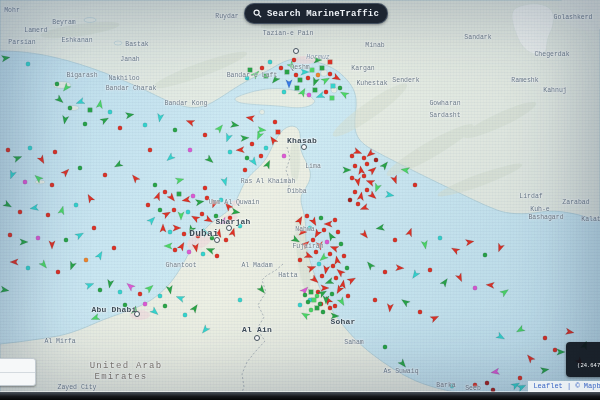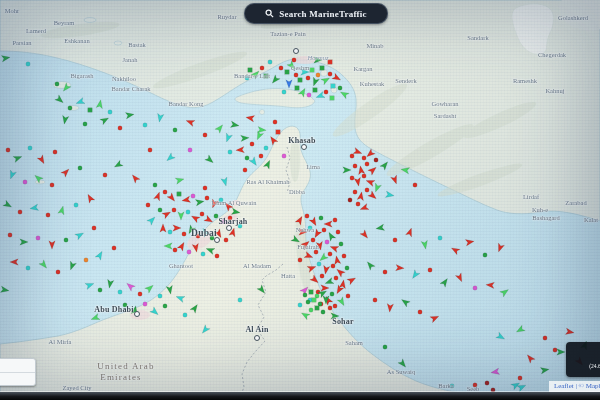--- a/index.html
+++ b/index.html
@@ -1,18 +1,18 @@
 <!DOCTYPE html>
 <html><head>
 <meta charset="utf-8">
 <style>
   html,body{margin:0;padding:0;background:#222;}
   .screen{position:relative;width:600px;height:400px;overflow:hidden;
     background:linear-gradient(135deg,#c3e3ee 0%,#cdeaf3 35%,#cbe9f2 60%,#c6e6f0 100%);
-    font-family:Liberation Serif, serif;}
+    font-family:Liberation Mono, monospace;}
   .layer{position:absolute;left:0;top:0;width:600px;height:400px;}
   svg.layer{pointer-events:none;}
   
   .lbl{position:absolute;transform:translate(-50%,-50%);white-space:nowrap;pointer-events:none;
        text-shadow:0 0 2px #fff,0 0 2px #fff,0 0 1px #fff;}
   .lbl.city{font-size:8px;font-weight:bold;color:#33424b;letter-spacing:.2px;}
   .lbl.big{font-size:9.5px;}
   .lbl.town{font-size:6.5px;color:#66757f;}
   .lbl.water{font-size:6.5px;color:#7e92a2;font-style:italic;}
   .lbl.area{font-size:9px;color:#7a7263;letter-spacing:1.2px;}

